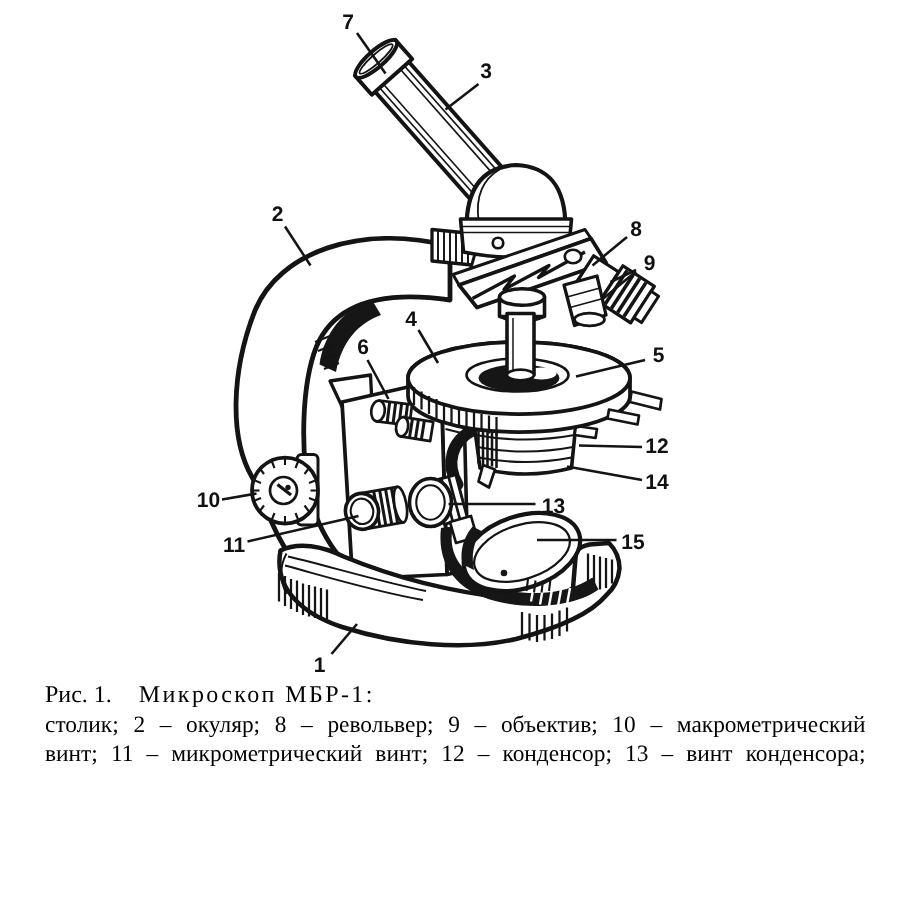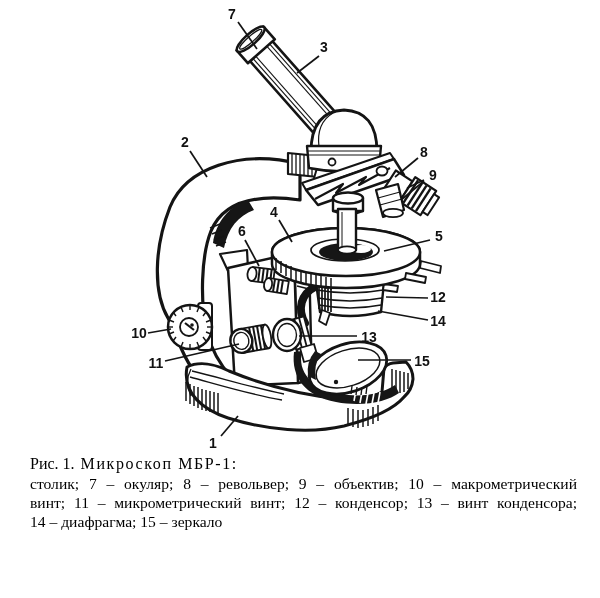--- a/index.html
+++ b/index.html
@@ -12,21 +12,21 @@
   .wh { fill:#ffffff; stroke:#141414; }
   .ln { fill:none; stroke:#141414; }
   .dk { fill:#161616; stroke:none; }
   .lbl {
     font:700 14px "Liberation Sans", sans-serif;
     fill:#111; text-anchor:middle;
   }
   .caption { position:absolute; top:454px; left:30px; width:547px; }
   .cap-head { font:16px/20px "Liberation Serif", serif; }
   .cap-head b { font-weight:400; }
-  .cap-head .ttl { letter-spacing:1.6px; margin-left:6px; }
+  .cap-head .ttl { letter-spacing:1.6px; margin-left:18px; }
   .legend div { font:15.6px/19px "Liberation Serif", serif; white-space:normal; }
   .j { text-align:justify; text-align-last:justify; }
 </style>
 </head>
 <body>
 
 <div class="page">
 
   <svg width="600" height="455" viewBox="0 0 600 455">
 
@@ -341,18 +341,17 @@
       <text class="lbl" x="438" y="326">14</text>
       <text class="lbl" x="422" y="366">15</text>
     </g>
   </svg>
 
   <div class="caption">
     <div class="cap-head">
       <b>Рис. 1.</b><span class="ttl">Микроскоп МБР-1:</span>
     </div>
     <div class="legend">
-      <div class="j">столик; 7 – окуляр; 8 – револьвер; 9 – объектив; 10 – макрометрический</div>
+      <div class="j">столик; 2 – окуляр; 8 – револьвер; 9 – объектив; 10 – макрометрический</div>
       <div class="j">винт; 11 – микрометрический винт; 12 – конденсор; 13 – винт конденсора;</div>
-      <div>14 – диафрагма; 15 – зеркало</div>
     </div>
   </div>
 </div>
 
 </body></html>

